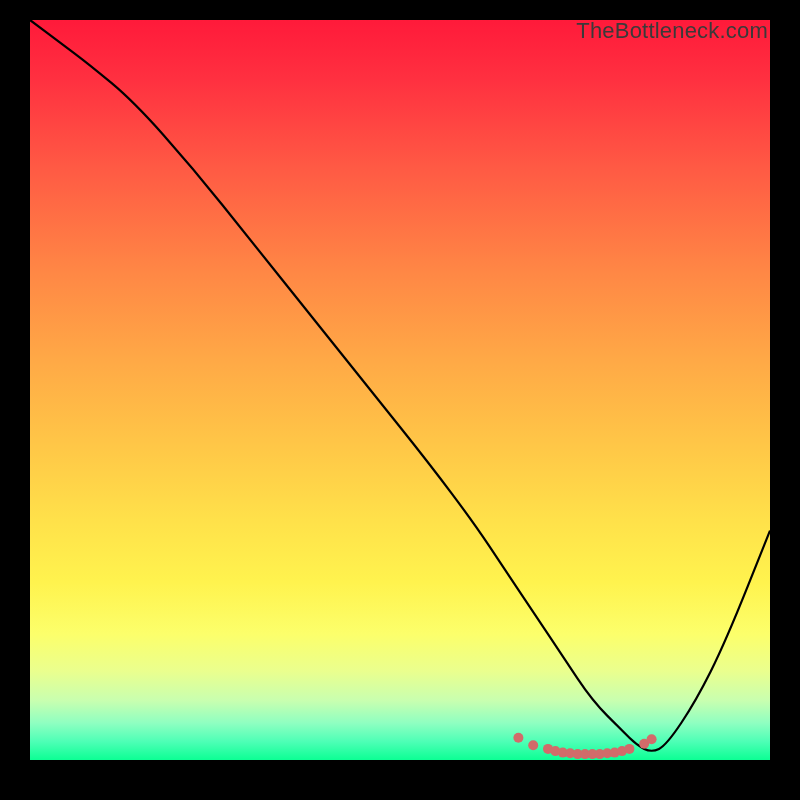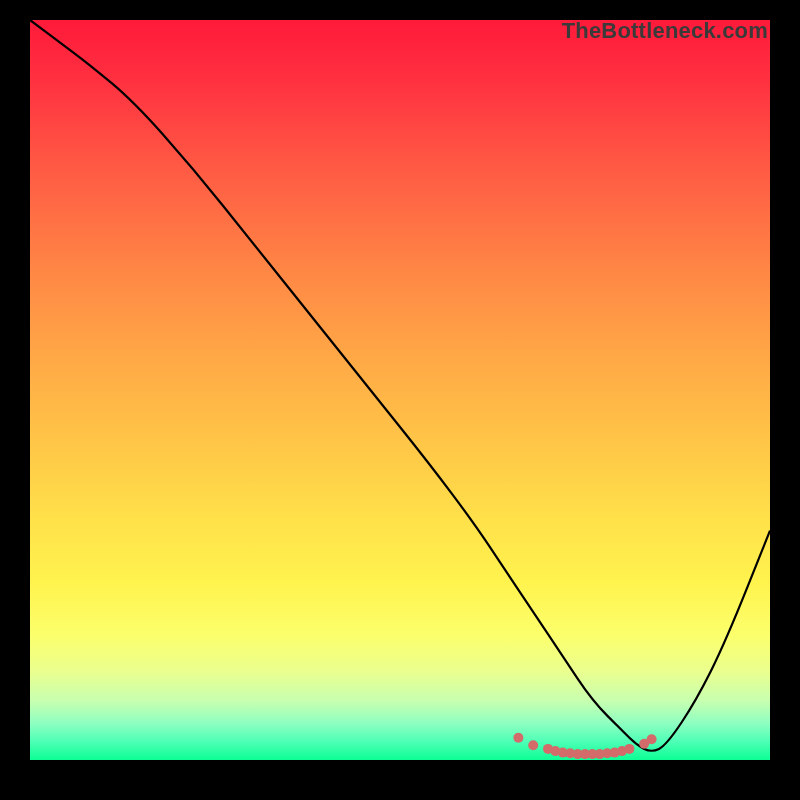--- a/index.html
+++ b/index.html
@@ -28,21 +28,21 @@
       #4effb6 97.5%,
       #0cff94 100%
     );
   }
 
   .brand {
     position: absolute;
     top: -2px;
     right: 2px;
     font-size: 22px;
-    font-weight: 700;
+    font-weight: 400;
     color: #3a3a3a;
     letter-spacing: 0.2px;
   }
 
   svg.curve {
     position: absolute;
     left: 0; top: 0;
     width: 100%;
     height: 100%;
   }

